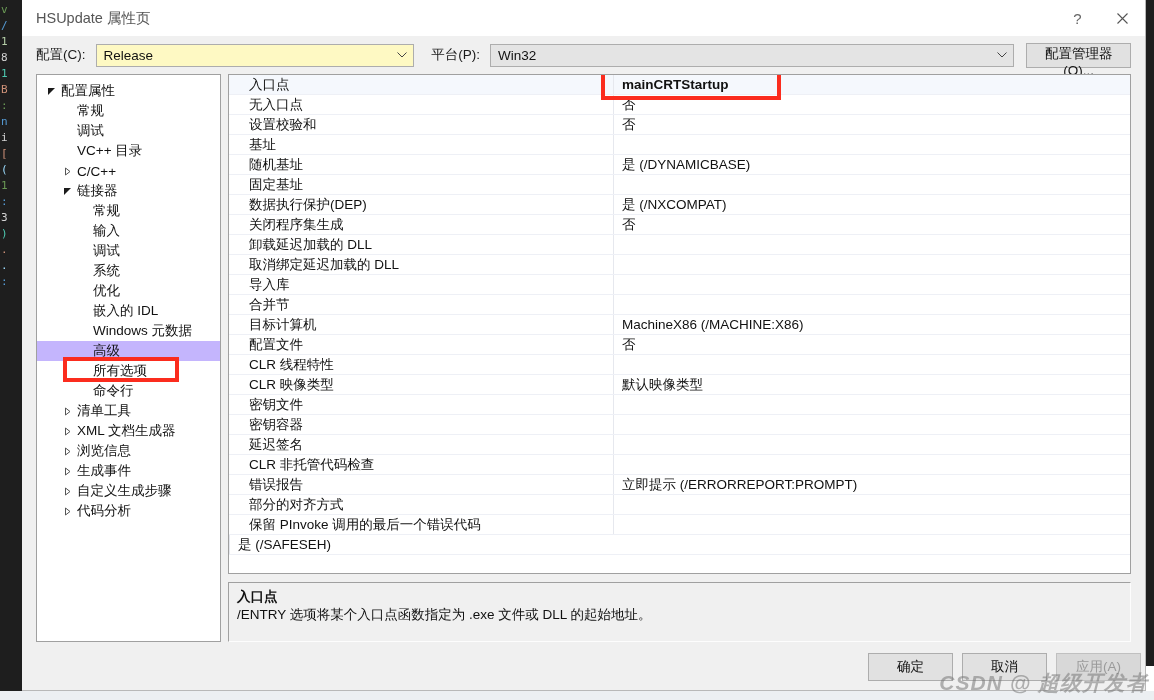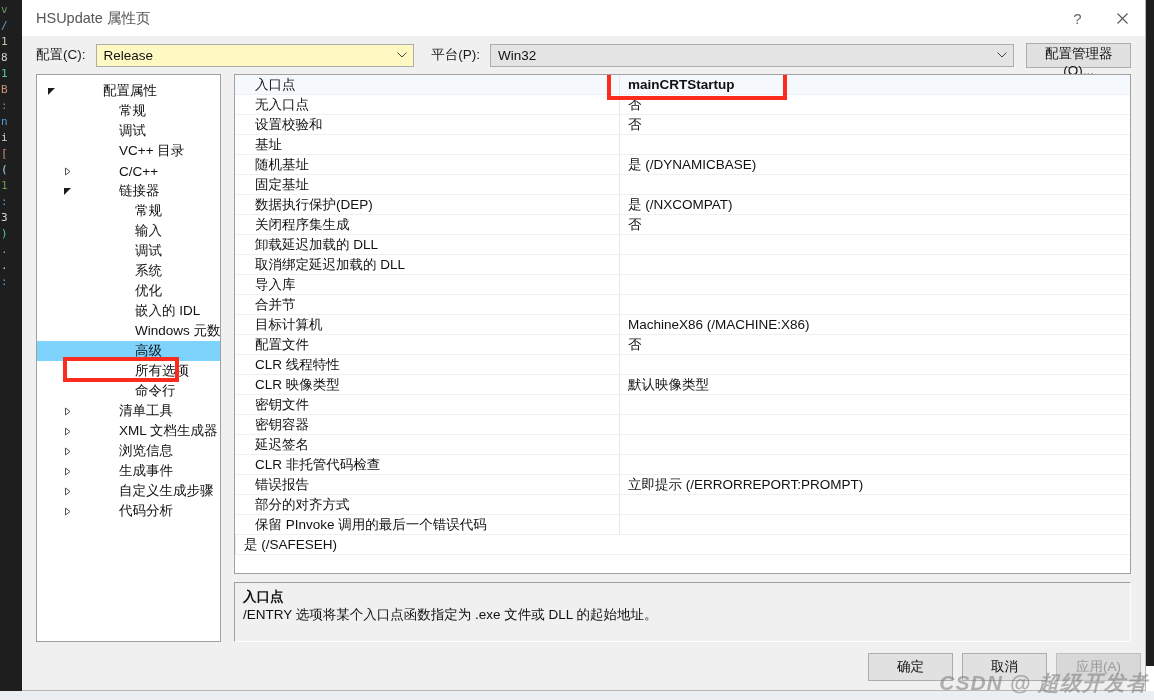--- a/index.html
+++ b/index.html
@@ -148,35 +148,35 @@
     color: #111;
   }
   .tree-row {
     height: 20px;
     display: flex;
     align-items: center;
     white-space: nowrap;
     cursor: default;
     position: relative;
   }
-  .tree-row.selected { background: #7dd3fc; align-items: center; }
+  .tree-row.selected { background: #c4b5fd; align-items: center; }
   .arrow {
     width: 16px;
     display: inline-flex;
     align-items: center;
     justify-content: center;
     flex: none;
   }
   .arrow svg { display:block; }
-  .tree-label { padding-left: 2px; margin-left: 42px; }
+  .tree-label { padding-left: 2px; }
 
   
   .grid-pane {
     flex: 1;
-    margin-left: 13px;
+    margin-left: 7px;
     display: flex;
     flex-direction: column;
   }
   .grid {
     position: relative;
     flex: 1;
     background: #ffffff;
     border: 1px solid #a0a0a0;
     overflow: hidden;
   }

